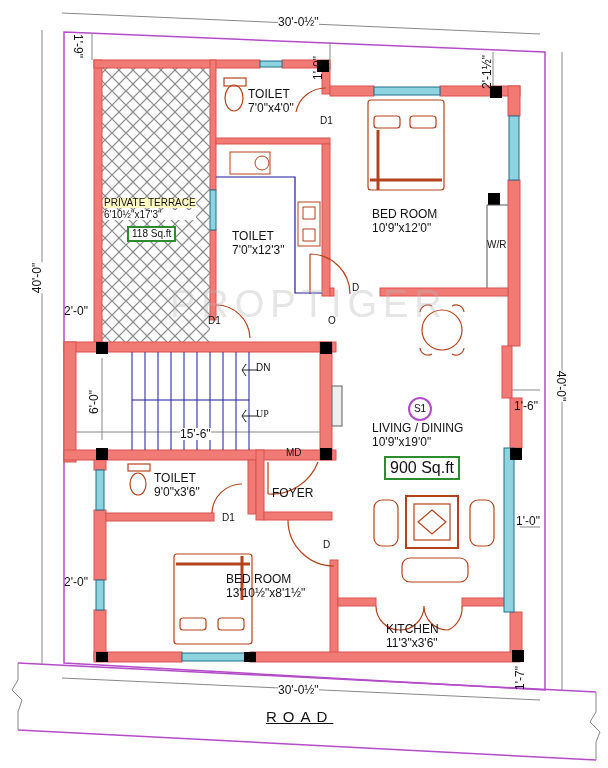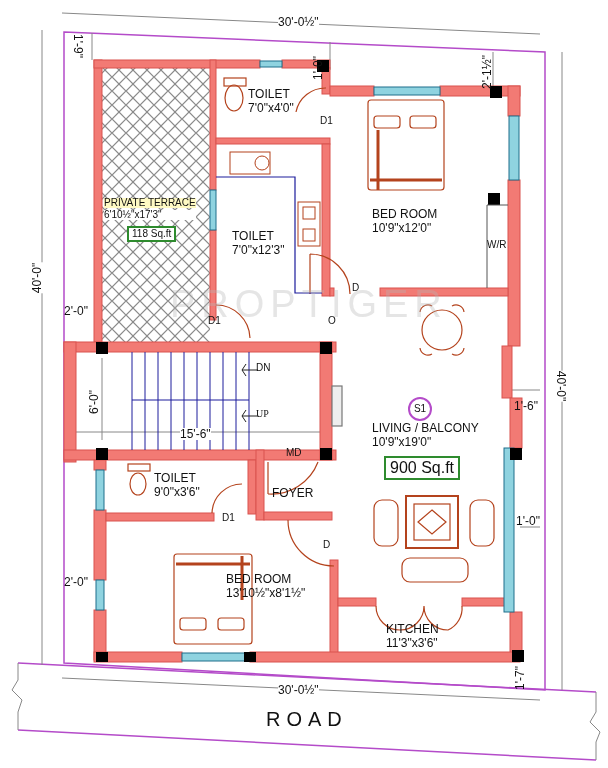--- a/index.html
+++ b/index.html
@@ -212,21 +212,21 @@
 </div>
 <div class="lbl area" style="left:127px;top:226px;font-size:10px;padding:1px 3px;">118 Sq.ft</div>
 
 <div class="lbl room" style="left:232px;top:230px;">
   <div>TOILET</div>
   <div style="margin-top:2px;">7'0"x12'3"</div>
 </div>
 
 <div class="s1 lbl" style="left:408px;top:397px;">S1</div>
 <div class="lbl room" style="left:372px;top:422px;">
-  <div>LIVING / BALCONY</div>
+  <div>LIVING / DINING</div>
   <div style="margin-top:2px;">10'9"x19'0"</div>
 </div>
 <div class="lbl area" style="left:384px;top:456px;">900 Sq.ft</div>
 
 <div class="lbl room" style="left:154px;top:472px;">
   <div>TOILET</div>
   <div style="margin-top:2px;">9'0"x3'6"</div>
 </div>
 
 <div class="lbl room" style="left:272px;top:487px;">FOYER</div>
@@ -262,13 +262,13 @@
 <div class="lbl dim vert90" style="left:546px;top:380px;background:#fff;">40'-0"</div>
 <div class="lbl dim vert90" style="left:66px;top:40px;">1'-9"</div>
 <div class="lbl dim vert" style="left:306px;top:62px;">1'-0"</div>
 <div class="lbl dim vert" style="left:470px;top:66px;">2'-1½"</div>
 <div class="lbl dim" style="left:64px;top:305px;">2'-0"</div>
 <div class="lbl dim" style="left:64px;top:576px;">2'-0"</div>
 <div class="lbl dim" style="left:514px;top:400px;">1'-6"</div>
 <div class="lbl dim" style="left:516px;top:515px;">1'-0"</div>
 <div class="lbl dim vert" style="left:508px;top:672px;">1'-7"</div>
 
-<div class="lbl" style="left:266px;top:709px;font-size:20px;letter-spacing:6px;">ROAD</div>
+<div class="lbl" style="left:266px;top:709px;font-size:15px;letter-spacing:6px;text-decoration:underline;">ROAD</div>
 
 </body></html>

